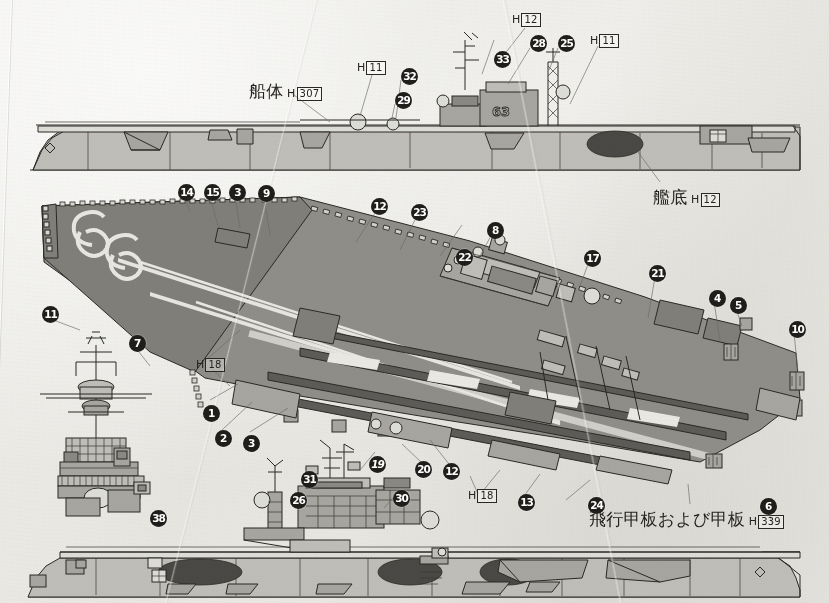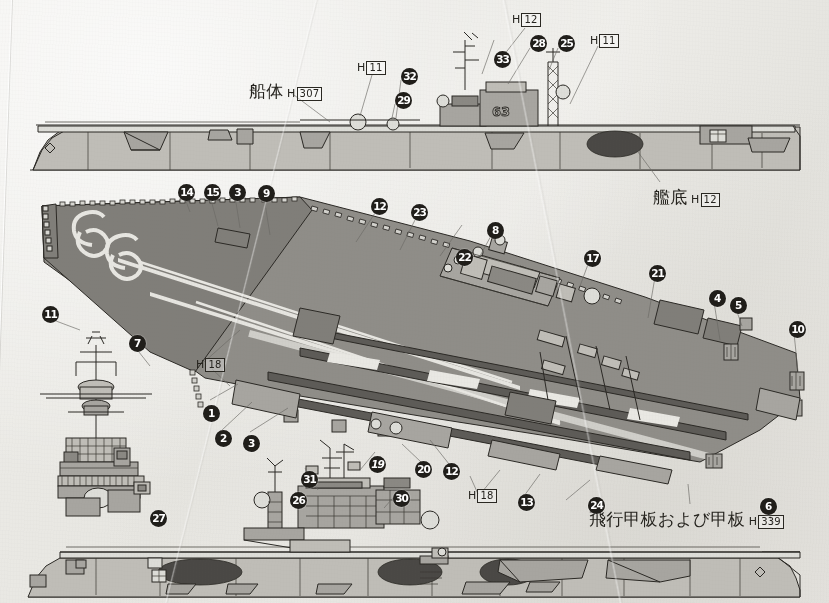--- a/index.html
+++ b/index.html
@@ -504,17 +504,17 @@
       <div class="marker" style="left: 215px; top: 430px;">2</div>
       <div class="marker" style="left: 243px; top: 435px;">3</div>
       <div class="marker w2" style="left: 275px; top: 492px; margin-left: 15px;">26</div>
       <div class="marker w2" style="left: 301px; top: 471px;">31</div>
       <div class="marker w2" style="left: 369px; top: 456px; font-style: italic;">19</div>
       <div class="marker w2" style="left: 415px; top: 461px;">20</div>
       <div class="marker w2" style="left: 443px; top: 463px;">12</div>
       <div class="marker w2" style="left: 393px; top: 490px;">30</div>
       <div class="marker w2" style="left: 518px; top: 494px;">13</div>
       <div class="marker w2" style="left: 560px; top: 497px; margin-left: 28px;">24</div>
-      <div class="marker w2" style="left: 150px; top: 510px;">27</div>
+      <div class="marker w2" style="left: 150px; top: 510px;">38</div>
       <div class="marker" style="left: 760px; top: 498px;">6</div>
     </div>
 
 </div>
 
 </body></html>

